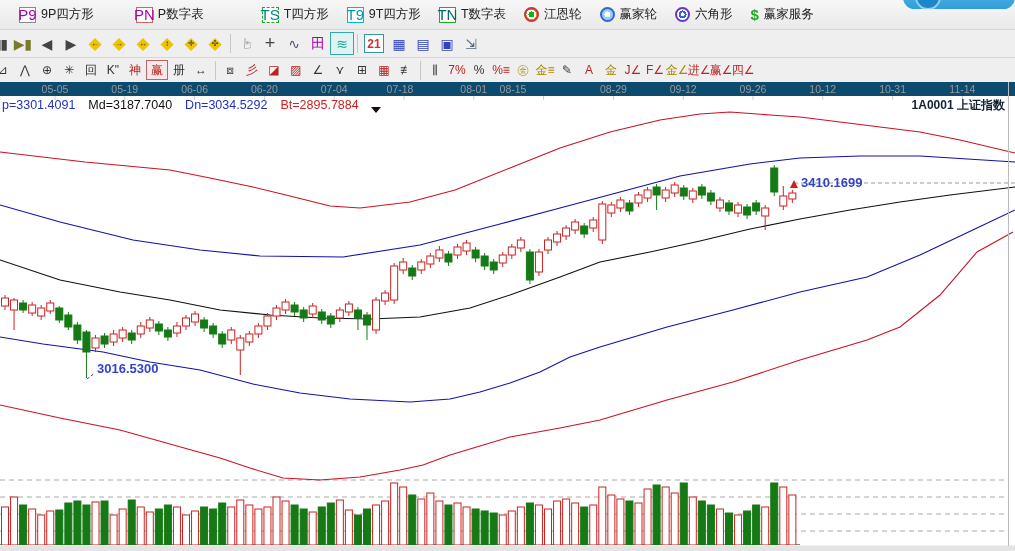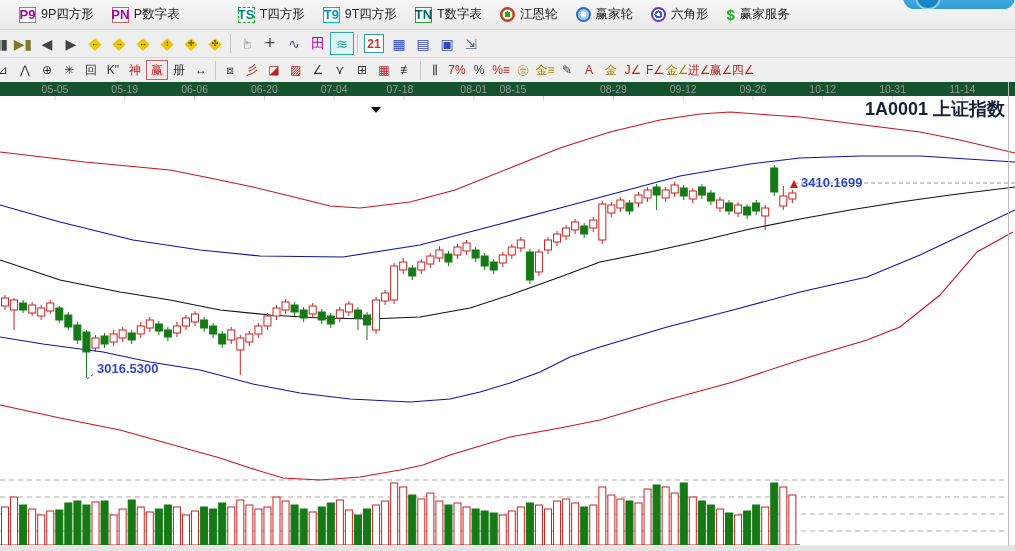--- a/index.html
+++ b/index.html
@@ -5,23 +5,23 @@
   html,body{margin:0;padding:0;}
   body{width:1015px;height:551px;overflow:hidden;background:#f0f0f0;
        font-family:"Liberation Sans","DejaVu Sans",sans-serif;position:relative;}
   
   #menu-bar{position:absolute;left:0;top:0;width:1015px;height:30px;
     background:linear-gradient(#f7f7f7,#e9e9e9);border-bottom:1px solid #d6d6d6;
     display:flex;align-items:center;padding-left:10px;box-sizing:border-box;}
   .menu-item{display:flex;align-items:center;gap:5px;padding:0 9px;height:22px;
     font-size:12.5px;color:#222;cursor:default;white-space:nowrap;}
   .badge{display:inline-flex;align-items:center;justify-content:center;
-    width:15px;height:14px;font-size:13px;font-weight:bold;background:#fff;}
+    width:15px;height:14px;font-size:15px;font-weight:normal;background:#fff;}
   .badge.p9{color:#a0a;border:1px solid #888;}
-  .badge.pn{color:#a0a;border:1px solid #c66;}
+  .badge.pn{color:#a0a;border:1px solid #c66;margin-left:24px;}
   .badge.ts{color:#088;border:1px dashed #2a2;margin-left:40px;}
   .badge.t9{color:#09b;border:1px solid #0bc;}
   .badge.tn{color:#066;border:1px solid #2a2;}
   .circ{width:15px;height:15px;border-radius:50%;box-sizing:border-box;}
   .circ.gann{border:2px solid #c33;background:radial-gradient(circle,#2a2 0 3px,#fff 3px 5px,#c93 5px);}
   .circ.winner{border:2px solid #36c;background:radial-gradient(circle,#fff 0 3px,#9cf 3px);}
   .circ.hexa{border:2px solid #63c;background:radial-gradient(circle,#fff 0 2px,#36c 2px 4px,#fff 4px);}
   .dollar{color:#2a2;font-weight:bold;font-size:15px;}
   
   #toolbar-main{position:absolute;left:0;top:30px;width:1015px;height:27px;
@@ -35,28 +35,28 @@
     align-items:center;justify-content:center;font-size:8px;color:#333;}
   
   #toolbar-draw{position:absolute;left:0;top:58px;width:1015px;height:24px;
     background:#efefef;border-bottom:1px solid #dcdcdc;display:flex;align-items:center;overflow:hidden;}
   .dicon{width:22px;height:20px;display:inline-flex;align-items:center;justify-content:center;
     font-size:12px;color:#333;flex:none;white-space:nowrap;}
   .dicon.red{color:#b22;}
   .dicon.gold{color:#a80;}
   .dicon.sel{border:1px solid #b66;background:#f6e8e8;box-sizing:border-box;}
   
-  #date-row{position:absolute;left:0;top:82px;width:1015px;height:14px;background:#14532d;}
+  #date-row{position:absolute;left:0;top:82px;width:1015px;height:14px;background:#0c4a6e;}
   .dlabel{position:absolute;top:1px;width:44px;margin-left:-22px;text-align:center;
     font-size:10.5px;color:#999;}
   #chart-wrap{position:absolute;left:0;top:96px;width:1015px;height:449px;background:#fff;}
   #plot{position:absolute;left:0;top:0;}
   #indicator-row{position:absolute;left:2px;top:2px;font-size:12.5px;white-space:nowrap;}
   #indicator-row span{margin-right:13px;}
-  #symbol-label{position:absolute;right:10px;top:1px;font-size:18px;font-weight:bold;color:#123;}
+  #symbol-label{position:absolute;right:10px;top:1px;font-size:12px;font-weight:bold;color:#123;}
   #right-border{position:absolute;left:1008px;top:82px;width:1px;height:464px;background:#bbb;}
   #bottom-strip{position:absolute;left:0;top:546px;width:1015px;height:5px;background:#e4e4e4;}
   
   #float-badge{position:absolute;left:903px;top:-14px;width:112px;height:23px;border-radius:12px;
     background:linear-gradient(#5fbbe8,#2f9cd8);overflow:hidden;}
   #float-badge .knob{position:absolute;left:12px;top:-2px;width:26px;height:26px;border-radius:50%;
     background:#1d86c8;border:2px solid #8fd0ef;box-sizing:border-box;}
 </style>
 </head>
 <body>
@@ -557,20 +557,21 @@
       <line x1="792.35" y1="94" x2="792.35" y2="97" stroke="#cc2222"></line>
       <line x1="792.35" y1="103" x2="792.35" y2="107" stroke="#cc2222"></line>
       <rect x="788.85" y="97" width="7" height="6" fill="#ffffff" stroke="#cc2222"></rect>
       <rect x="788.85" y="399" width="7" height="50" fill="#ffffff" stroke="#cc2222"></rect>
       <polygon points="371,11 381,11 376,17" fill="#111"></polygon>
       <polygon points="794,84 798,92 790,92" fill="#cc2222"></polygon>
       <text x="801" y="91" font-size="13" font-weight="bold" fill="#3344cc">3410.1699</text>
       <line x1="87" y1="283" x2="95" y2="277" stroke="#3344cc" stroke-dasharray="3 2"></line>
       <text x="97" y="277" font-size="13" font-weight="bold" fill="#3344cc">3016.5300</text>
     </svg>
+  <div id="indicator-row"><span style="color: rgb(34, 51, 187);">p=3301.4091</span><span style="color: rgb(17, 17, 17);">Md=3187.7040</span><span style="color: rgb(34, 51, 187);">Dn=3034.5292</span><span style="color: rgb(204, 34, 34);">Bt=2895.7884</span></div>
   <div id="symbol-label">
     <span>1A0001</span>
     <span>上证指数</span>
   </div>
 </div>
 
 <div id="right-border"></div>
 <div id="bottom-strip"></div>
 <div id="float-badge">
   <div class="knob"></div>

